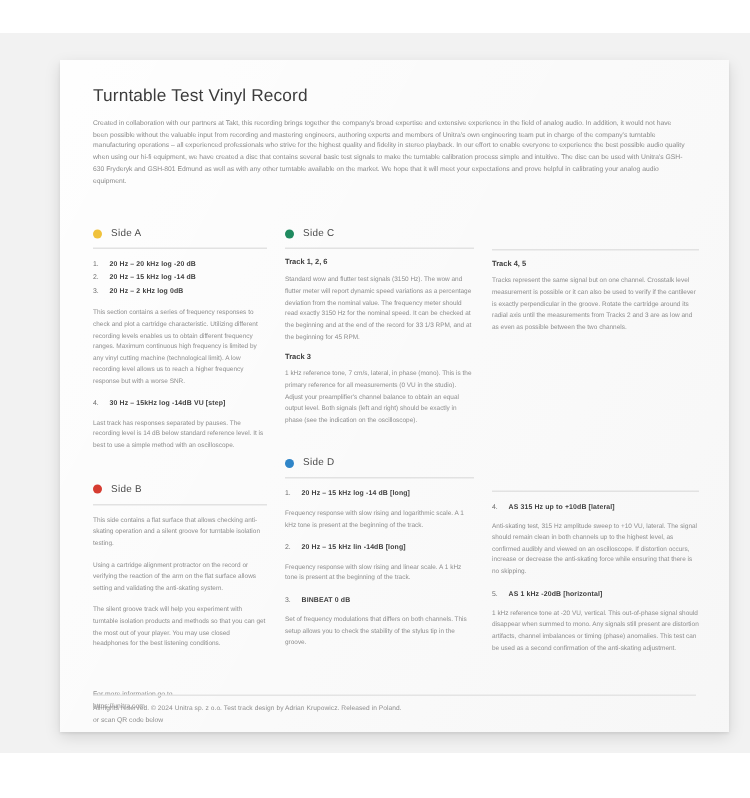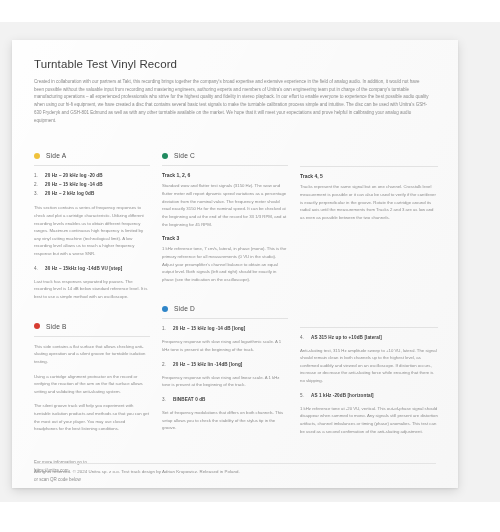--- a/index.html
+++ b/index.html
@@ -22,21 +22,21 @@
     background: #ffffff;
   }
   .page-bg-bottom {
     position: absolute;
     left: 0; bottom: 0; right: 0;
     height: 30px;
     background: #ffffff;
   }
   .sheet {
     position: absolute;
-    left: 12px;
+    left: 40px;
     top: 40px;
     width: 446px;
     height: 448px;
     background: #fafafa;
     box-shadow: 0 3px 10px rgba(0,0,0,0.13), 0 1px 2px rgba(0,0,0,0.08);
     overflow: hidden;
   }
   .sheet::after {
     content: "";
     position: absolute;

